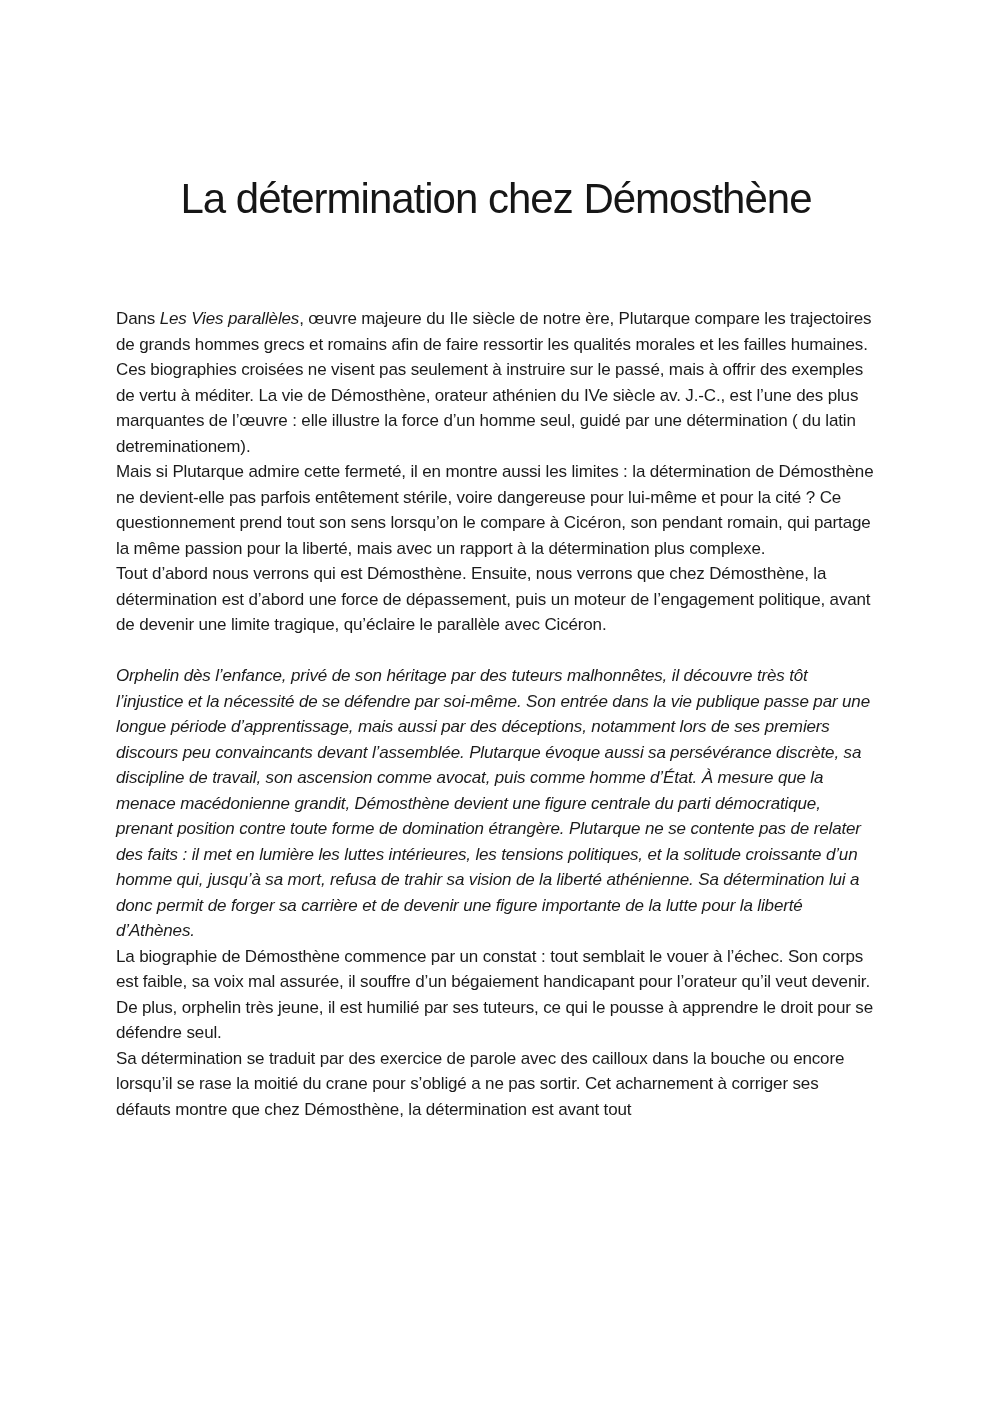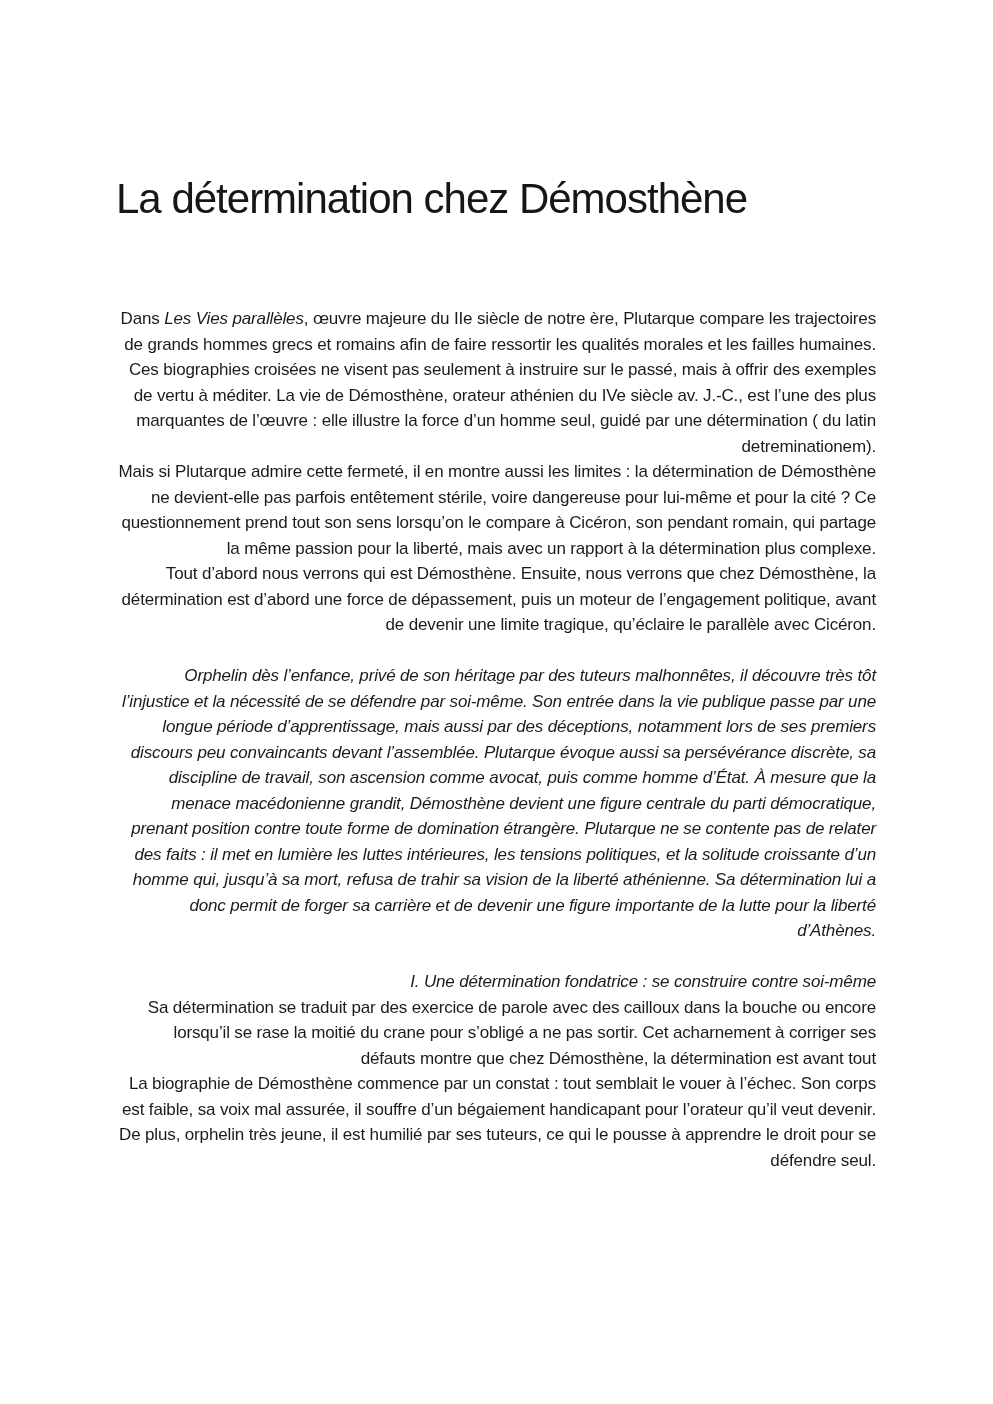--- a/index.html
+++ b/index.html
@@ -17,30 +17,31 @@
     padding: 176px 117px 0 116px;
     font-family: "Liberation Sans", "DejaVu Sans", sans-serif;
     color: #1b1b1b;
     overflow: hidden;
   }
   .doc-title {
     margin: 0;
     font-size: 42px;
     font-weight: 400;
     letter-spacing: -1px;
+    text-align: center;
     color: #161616;
     line-height: 1.1;
     white-space: nowrap;
   }
   .doc-body {
     margin-top: 84px;
     font-size: 17px;
     line-height: 25.5px;
     letter-spacing: -0.15px;
-    text-align: right;
+    text-align: left;
     color: #1b1b1b;
   }
   .doc-body p.para {
     margin: 0;
     padding: 0;
   }
   .doc-body p.gap-before {
     margin-top: 25.5px;
     font-style: italic;
   }
@@ -51,17 +52,16 @@
 </head>
 <body>
 
 <div class="page">
   <h1 class="doc-title">La détermination chez Démosthène</h1>
   <div class="doc-body">
       <p class="para"><span>Dans </span><span class="italic">Les Vies parallèles</span><span>, œuvre majeure du IIe siècle de notre ère, Plutarque compare les trajectoires de grands hommes grecs et romains afin de faire ressortir les qualités morales et les failles humaines. Ces biographies croisées ne visent pas seulement à instruire sur le passé, mais à offrir des exemples de vertu à méditer. La vie de Démosthène, orateur athénien du IVe siècle av. J.-C., est l’une des plus marquantes de l’œuvre : elle illustre la force d’un homme seul, guidé par une détermination ( du latin detreminationem).</span></p>
       <p class="para"><span>Mais si Plutarque admire cette fermeté, il en montre aussi les limites : la détermination de Démosthène ne devient-elle pas parfois entêtement stérile, voire dangereuse pour lui-même et pour la cité ? Ce questionnement prend tout son sens lorsqu’on le compare à Cicéron, son pendant romain, qui partage la même passion pour la liberté, mais avec un rapport à la détermination plus complexe.</span></p>
       <p class="para"><span>Tout d’abord nous verrons qui est Démosthène. Ensuite, nous verrons que chez Démosthène, la détermination est d’abord une force de dépassement, puis un moteur de l’engagement politique, avant de devenir une limite tragique, qu’éclaire le parallèle avec Cicéron.</span></p>
       <p class="para gap-before"><span>Orphelin dès l’enfance, privé de son héritage par des tuteurs malhonnêtes, il découvre très tôt l’injustice et la nécessité de se défendre par soi-même. Son entrée dans la vie publique passe par une longue période d’apprentissage, mais aussi par des déceptions, notamment lors de ses premiers discours peu convaincants devant l’assemblée. Plutarque évoque aussi sa persévérance discrète, sa discipline de travail, son ascension comme avocat, puis comme homme d’État. À mesure que la menace macédonienne grandit, Démosthène devient une figure centrale du parti démocratique, prenant position contre toute forme de domination étrangère. Plutarque ne se contente pas de relater des faits : il met en lumière les luttes intérieures, les tensions politiques, et la solitude croissante d’un homme qui, jusqu’à sa mort, refusa de trahir sa vision de la liberté athénienne. Sa détermination lui a donc permit de forger sa carrière et de devenir une figure importante de la lutte pour la liberté d’Athènes.</span></p>
-      <p class="para gap-before"><span>I. Une détermination fondatrice : se construire contre soi-même</span></p>
+      <p class="para"><span>La biographie de Démosthène commence par un constat : tout semblait le vouer à l’échec. Son corps est faible, sa voix mal assurée, il souffre d’un bégaiement handicapant pour l’orateur qu’il veut devenir. De plus, orphelin très jeune, il est humilié par ses tuteurs, ce qui le pousse à apprendre le droit pour se défendre seul.</span></p>
       <p class="para"><span>Sa détermination se traduit par des exercice de parole avec des cailloux dans la bouche ou encore lorsqu’il se rase la moitié du crane pour s’obligé a ne pas sortir. Cet acharnement à corriger ses défauts montre que chez Démosthène, la détermination est avant tout</span></p>
-      <p class="para"><span>La biographie de Démosthène commence par un constat : tout semblait le vouer à l’échec. Son corps est faible, sa voix mal assurée, il souffre d’un bégaiement handicapant pour l’orateur qu’il veut devenir. De plus, orphelin très jeune, il est humilié par ses tuteurs, ce qui le pousse à apprendre le droit pour se défendre seul.</span></p>
     </div>
 </div>
 
 </body></html>

